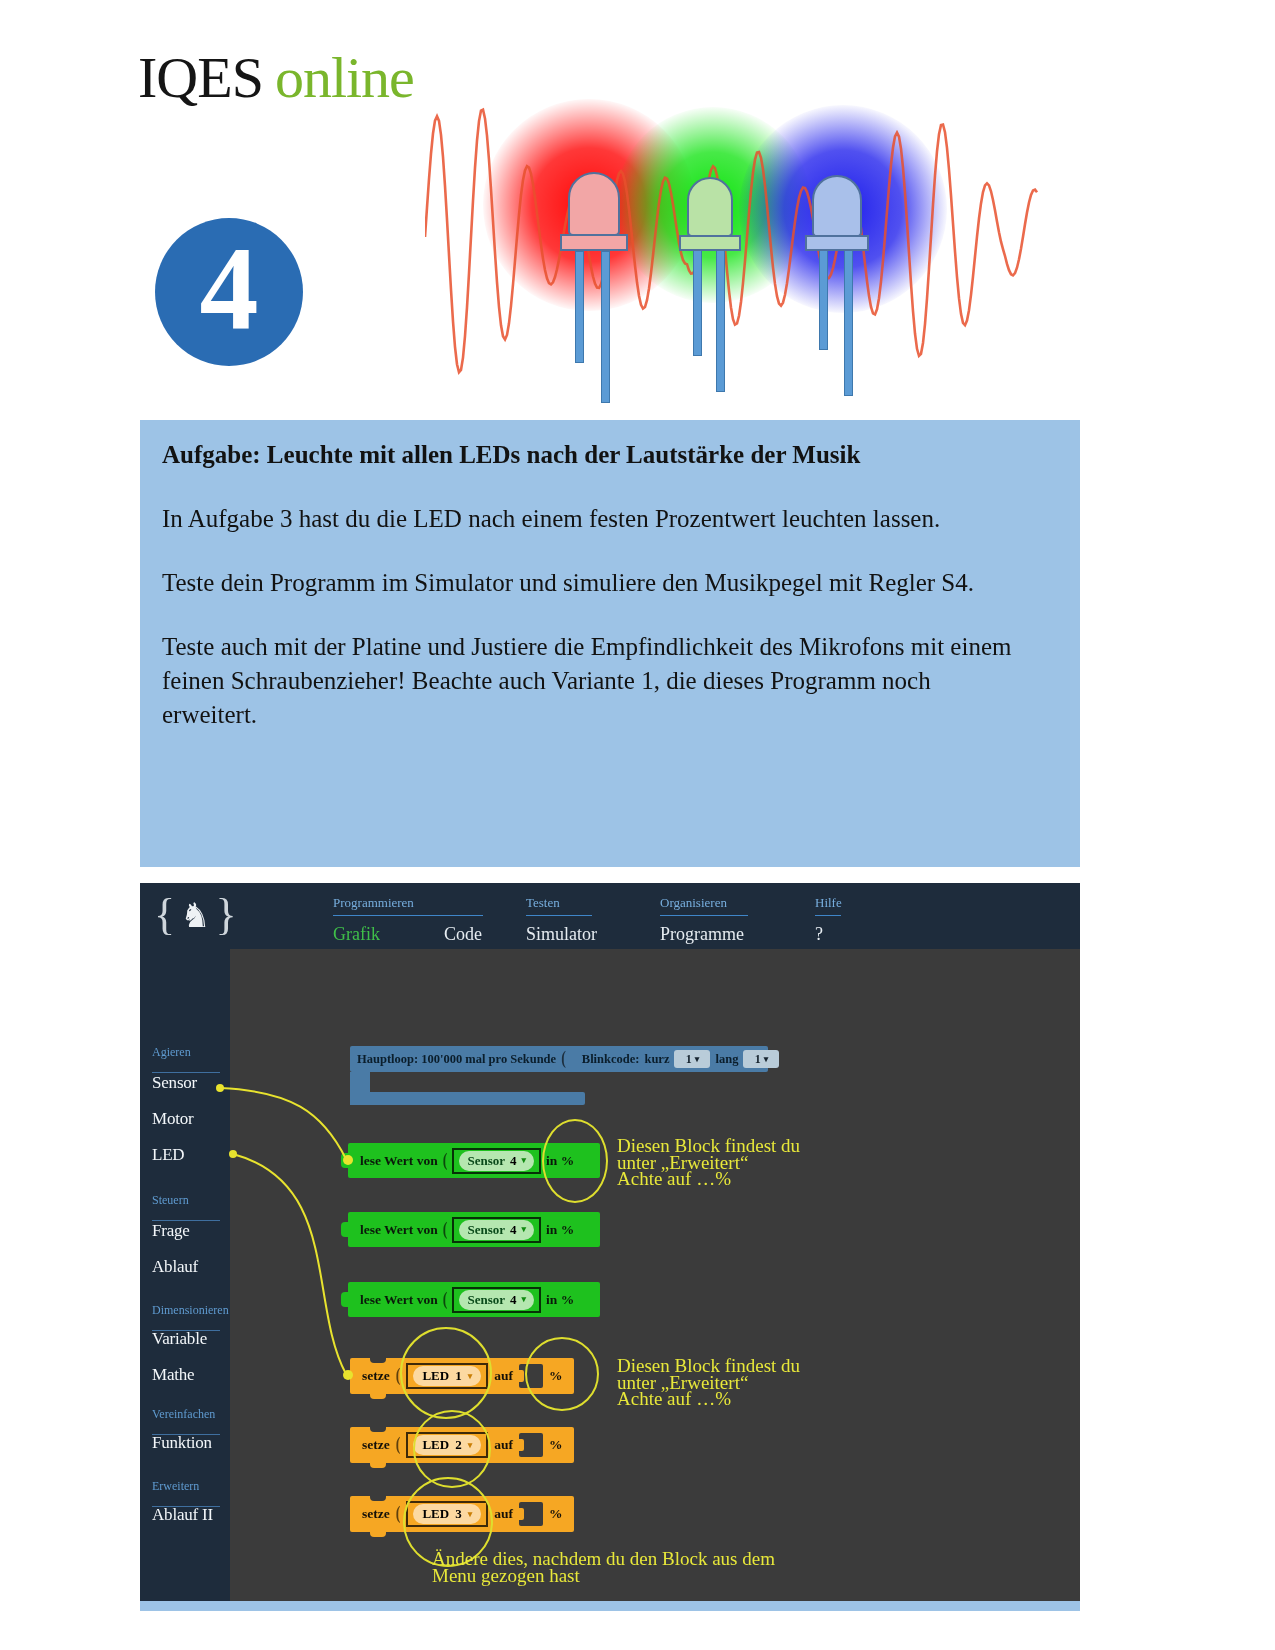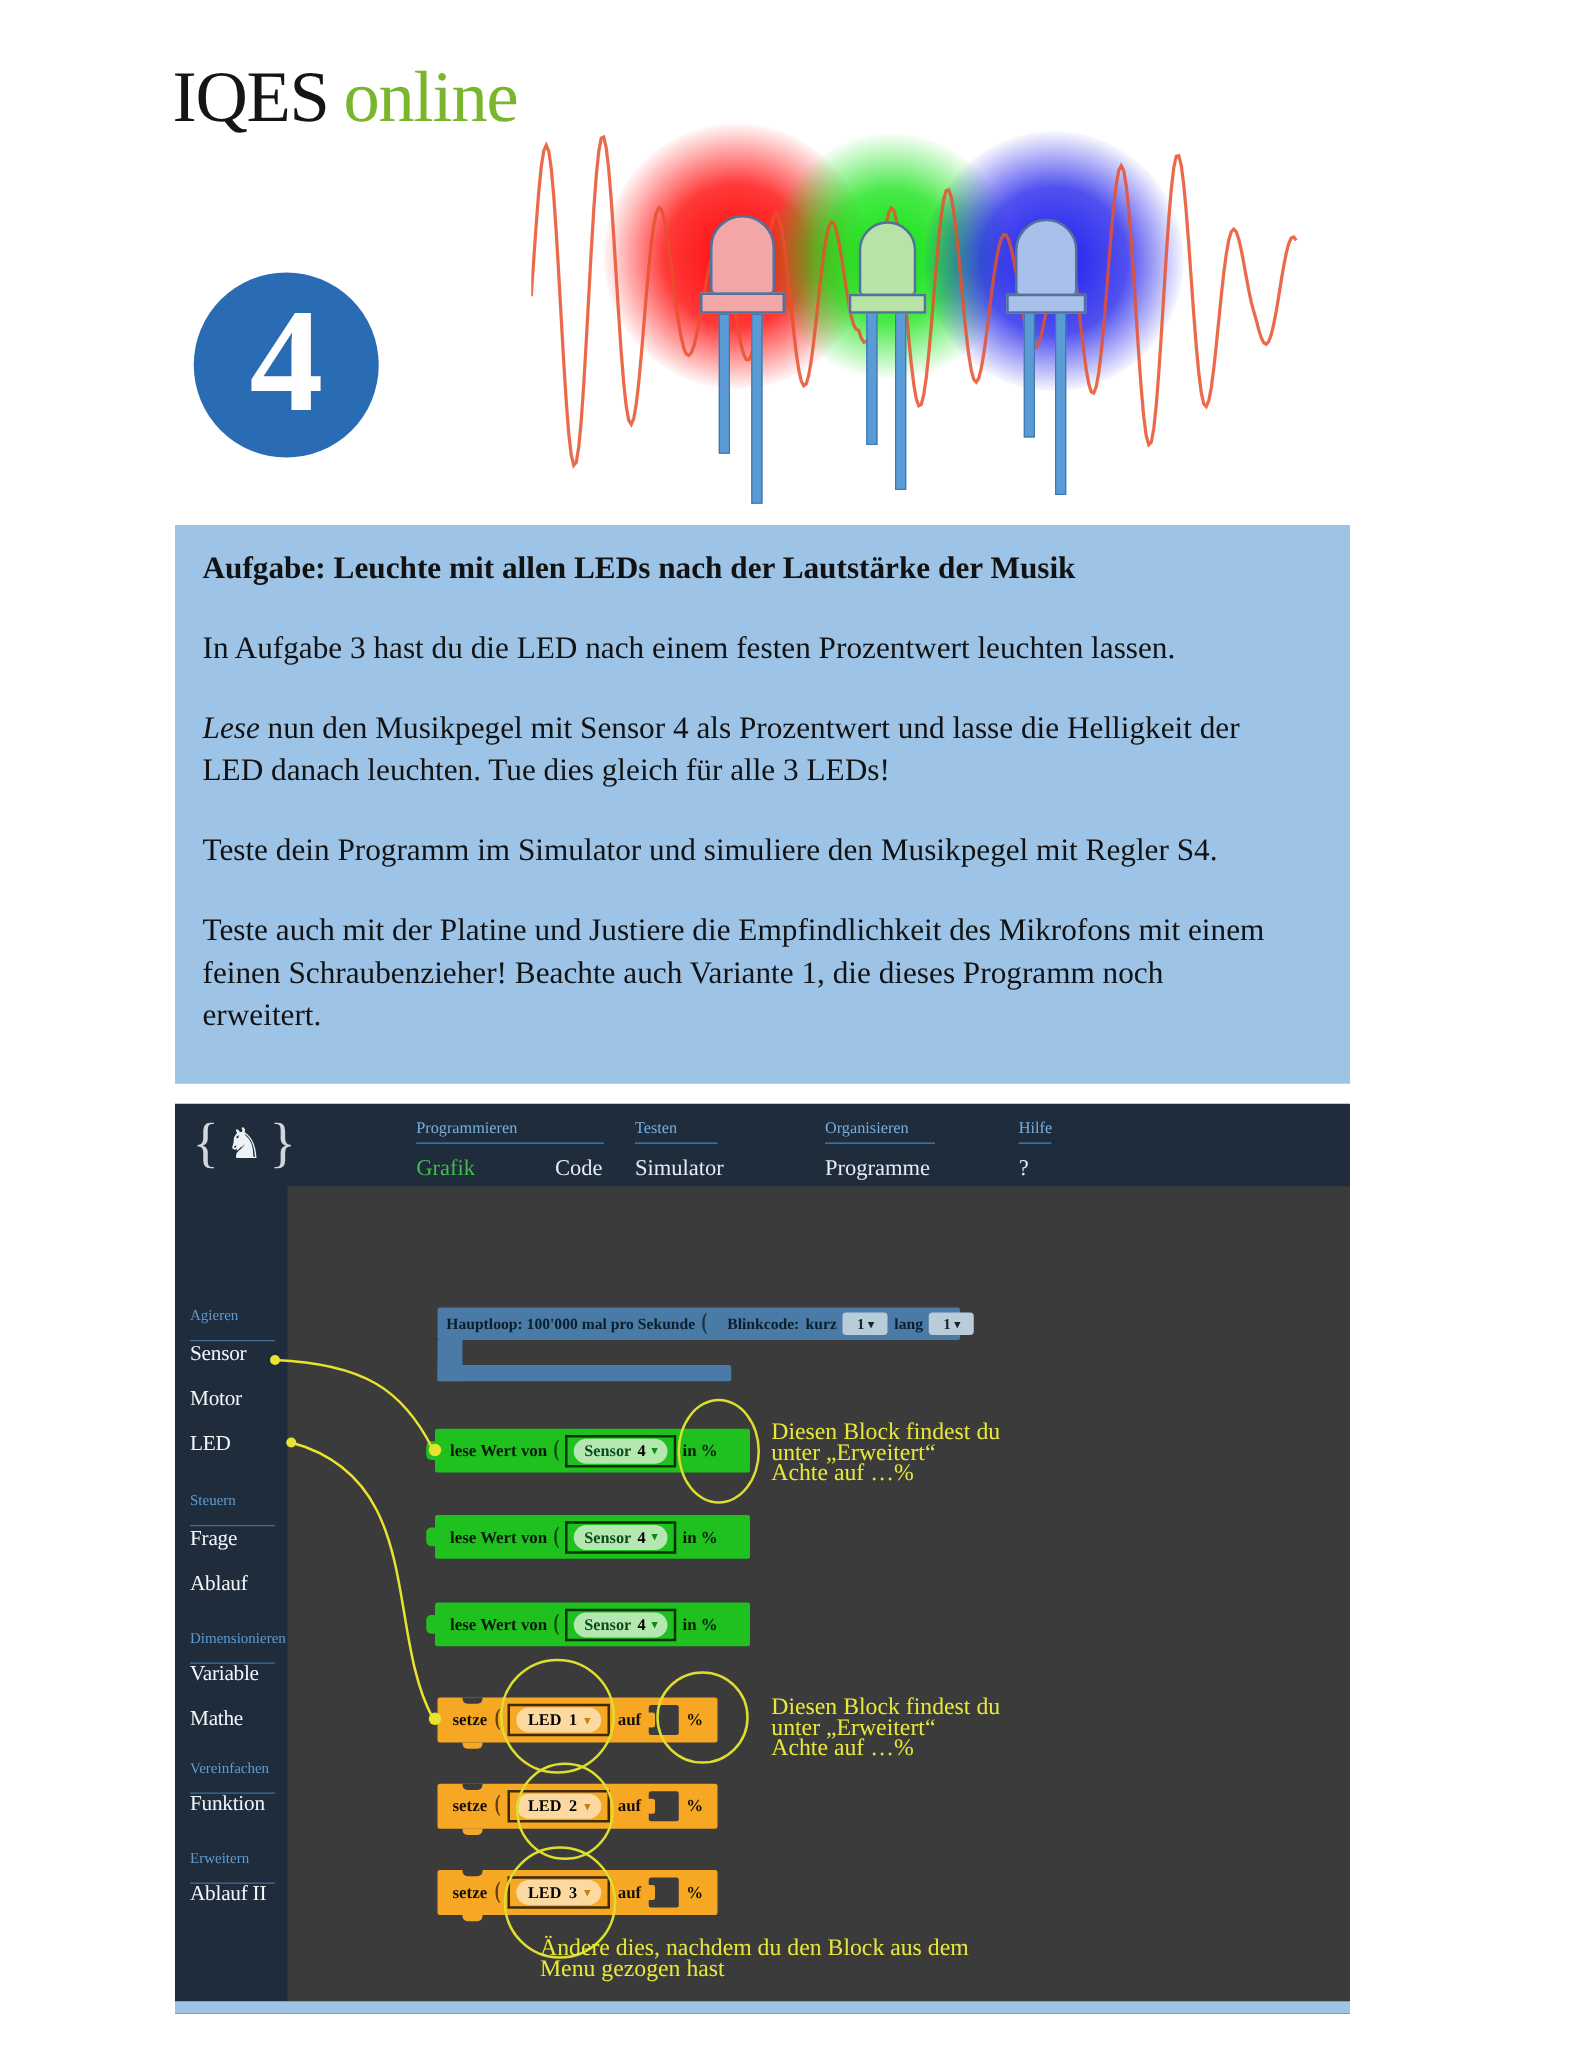--- a/index.html
+++ b/index.html
@@ -132,41 +132,40 @@
       <div class="leg" style="left:394px;top:195px;height:100px;"></div>
       <div class="leg" style="left:419px;top:195px;height:146px;"></div>
       <div class="dome" style="left:387px;top:120px;width:50px;height:62px;background:#a9c0ea;"></div>
       <div class="flange" style="left:380px;top:180px;width:64px;height:16px;background:#a9c0ea;"></div>
     </div>
   </div>
 
   <div class="taskbox">
     <div class="tb-title">Aufgabe: Leuchte mit allen LEDs nach der Lautstärke der Musik</div>
     <p>In Aufgabe 3 hast du die LED nach einem festen Prozentwert leuchten lassen.</p>
-    <p><i>Lese</i><span> nun den Musikpegel mit Sensor 4 als Prozentwert und lasse die Helligkeit der LED danach leuchten. Tue dies gleich für alle 3 LEDs!</span></p>
     <p>Teste dein Programm im Simulator und simuliere den Musikpegel mit Regler S4.</p>
     <p>Teste auch mit der Platine und Justiere die Empfindlichkeit des Mikrofons mit einem feinen Schraubenzieher! Beachte auch Variante 1, die dieses Programm noch erweitert.</p>
   </div>
 
   <div class="ide">
 
     <div class="hlogo">
       <span class="hbrace">{</span>
       <span class="hknight">♞</span>
       <span class="hbrace">}</span>
     </div>
 
     <div class="mgroup" style="left:193px;">
       <span class="mcat" style="width:150px;">Programmieren</span>
       <div class="msub">
         <span class="active">Grafik</span>
         <span>Code</span>
       </div>
     </div>
-    <div class="mgroup" style="left:368px;">
+    <div class="mgroup" style="left:386px;">
       <span class="mcat" style="width:66px;">Testen</span>
       <div class="msub">
           <span>Simulator</span>
         </div>
     </div>
     <div class="mgroup" style="left:520px;">
       <span class="mcat" style="width:88px;">Organisieren</span>
       <div class="msub">
           <span>Programme</span>
         </div>

